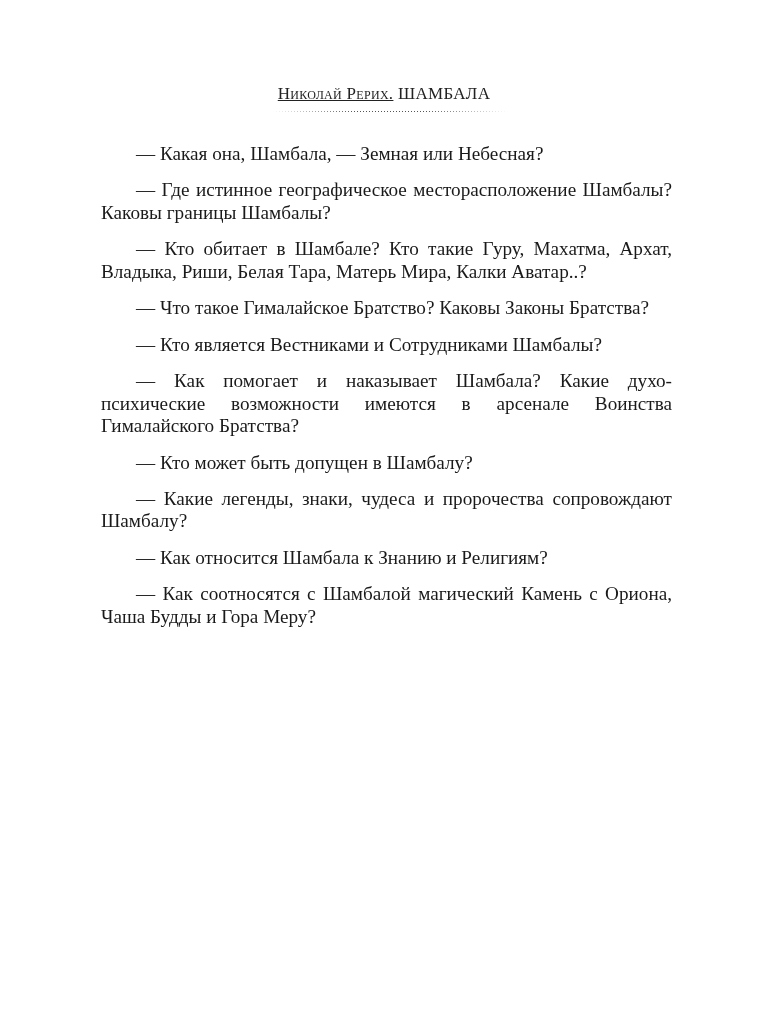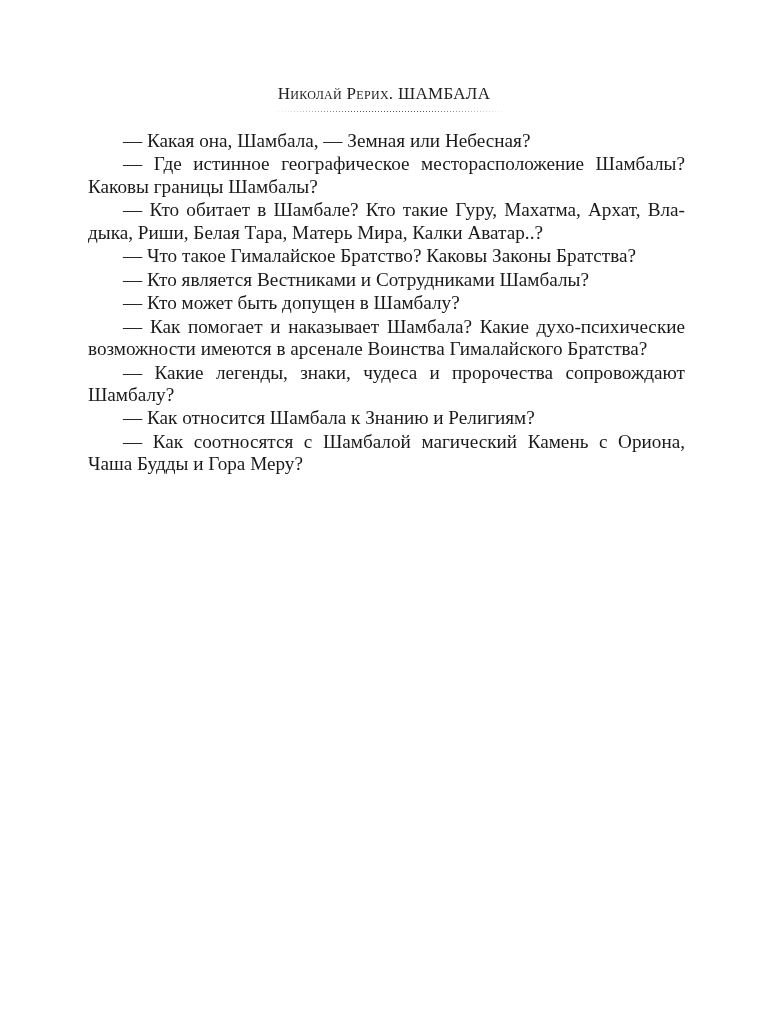--- a/index.html
+++ b/index.html
@@ -27,20 +27,21 @@
       top: 84px;
       left: 0;
       width: 768px;
       text-align: center;
       font-size: 17px;
       letter-spacing: 0.3px;
       color: #222;
     }
     .running-head .author {
       font-variant: small-caps;
+      text-decoration: underline;
     }
     .rule {
       position: absolute;
       top: 111px;
       left: 272px;
       width: 236px;
       height: 1px;
       background-image: radial-gradient(circle, #555 0.6px, transparent 0.9px);
       background-size: 3px 1px;
       background-repeat: repeat-x;
@@ -51,21 +52,21 @@
       position: absolute;
       top: 129px;
       left: 87px;
       width: 599px;
       font-size: 19.2px;
       line-height: 22.45px;
       text-align: justify;
       hyphens: manual;
     }
     .body-text p {
-      margin: 1px;
+      margin: 14px;
       text-indent: 35px;
     }
   </style>
 </head>
 <body>
 
 <div class="page">
 
   <div class="running-head">
     <span class="author">Николай Рерих.</span>
@@ -73,20 +74,20 @@
   </div>
 
   <div class="rule"></div>
 
   <div class="body-text">
     <p>— Какая она, Шамбала, — Земная или Небесная?</p>
     <p>— Где истинное географическое месторасположение Шамбалы? Каковы границы Шамбалы?</p>
     <p>— Кто обитает в Шамбале? Кто такие Гуру, Махатма, Архат, Вла­дыка, Риши, Белая Тара, Матерь Мира, Калки Аватар..?</p>
     <p>— Что такое Гималайское Братство? Каковы Законы Братства?</p>
     <p>— Кто является Вестниками и Сотрудниками Шамбалы?</p>
+    <p>— Как помогает и наказывает Шамбала? Какие духо-психические возможности имеются в арсенале Воинства Гималайского Братства?</p>
     <p>— Кто может быть допущен в Шамбалу?</p>
-    <p>— Как помогает и наказывает Шамбала? Какие духо-психические возможности имеются в арсенале Воинства Гималайского Братства?</p>
     <p>— Какие легенды, знаки, чудеса и пророчества сопровождают Шамбалу?</p>
     <p>— Как относится Шамбала к Знанию и Религиям?</p>
     <p>— Как соотносятся с Шамбалой магический Камень с Ориона, Чаша Будды и Гора Меру?</p>
   </div>
 
 </div>
 
 </body></html>

